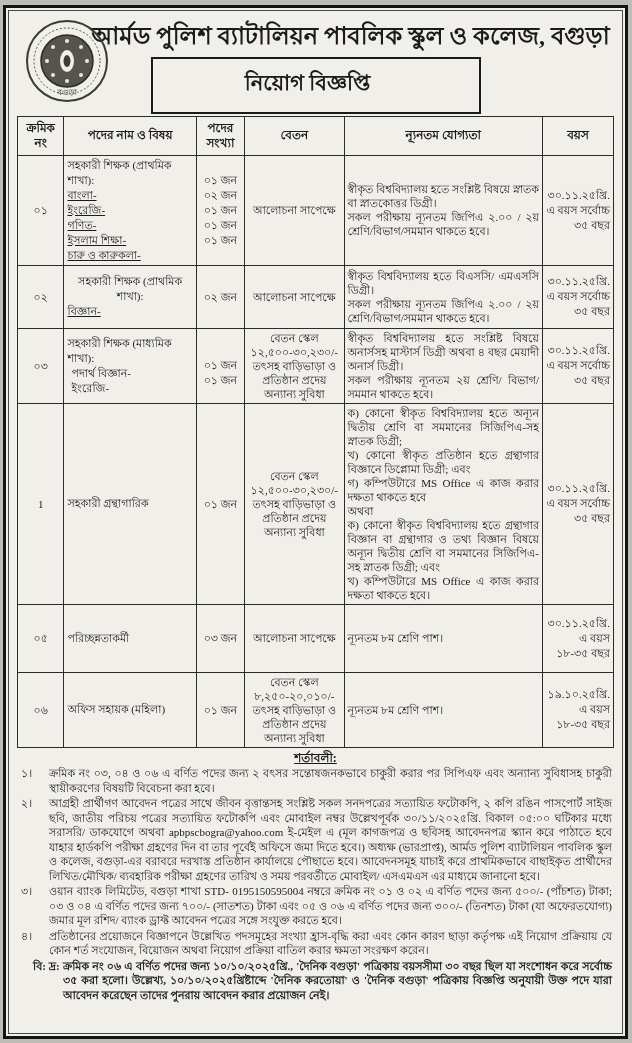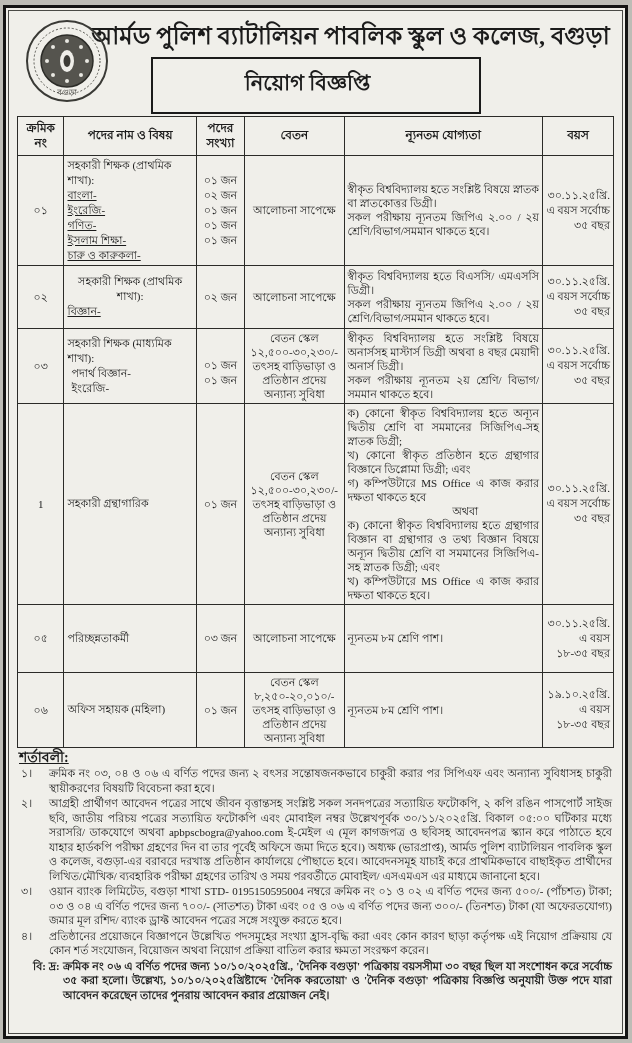--- a/index.html
+++ b/index.html
@@ -59,24 +59,24 @@
   }
   td.c { text-align:center; }
   td.qual { text-align:left; vertical-align:top; padding:2px 4px; }
   td.qual .qp { text-align:justify; }
   td.age { text-align:right; font-size:11px; line-height:15px; padding:2px 2px; }
   .post-title { text-align:left; line-height:15px; }
   .subj { text-align:left; line-height:15px;text-decoration:underline; }
   .subj-left { text-align:left; padding-left:4px; line-height:15px; }
   .cnt { text-align:center; line-height:15px; }
   .spacer-line { height:15px; }
-  .center-line { text-align:center;margin-left:44px; }
+  .center-line { text-align:left; }
   
   .terms { margin:3px 4px 0 4px; font-size:11px; line-height:14.5px; }
-  .terms-heading { font-weight:bold; font-size:14px; text-decoration:underline; }
+  .terms-heading { font-weight:bold; font-size:12px; text-decoration:underline;text-align:center; }
   .term-item { display:flex; margin-top:1px; }
   .term-num { flex:0 0 30px; padding-left:2px; }
   .term-text { flex:1; text-align:justify; }
   .term-note { display:flex; margin-top:1px; }
   .note-label { flex:0 0 44px; padding-left:14px; font-weight:bold; }
   .note-text { flex:1; text-align:justify; font-weight:600; }
 </style>
 </head>
 <body>
 

